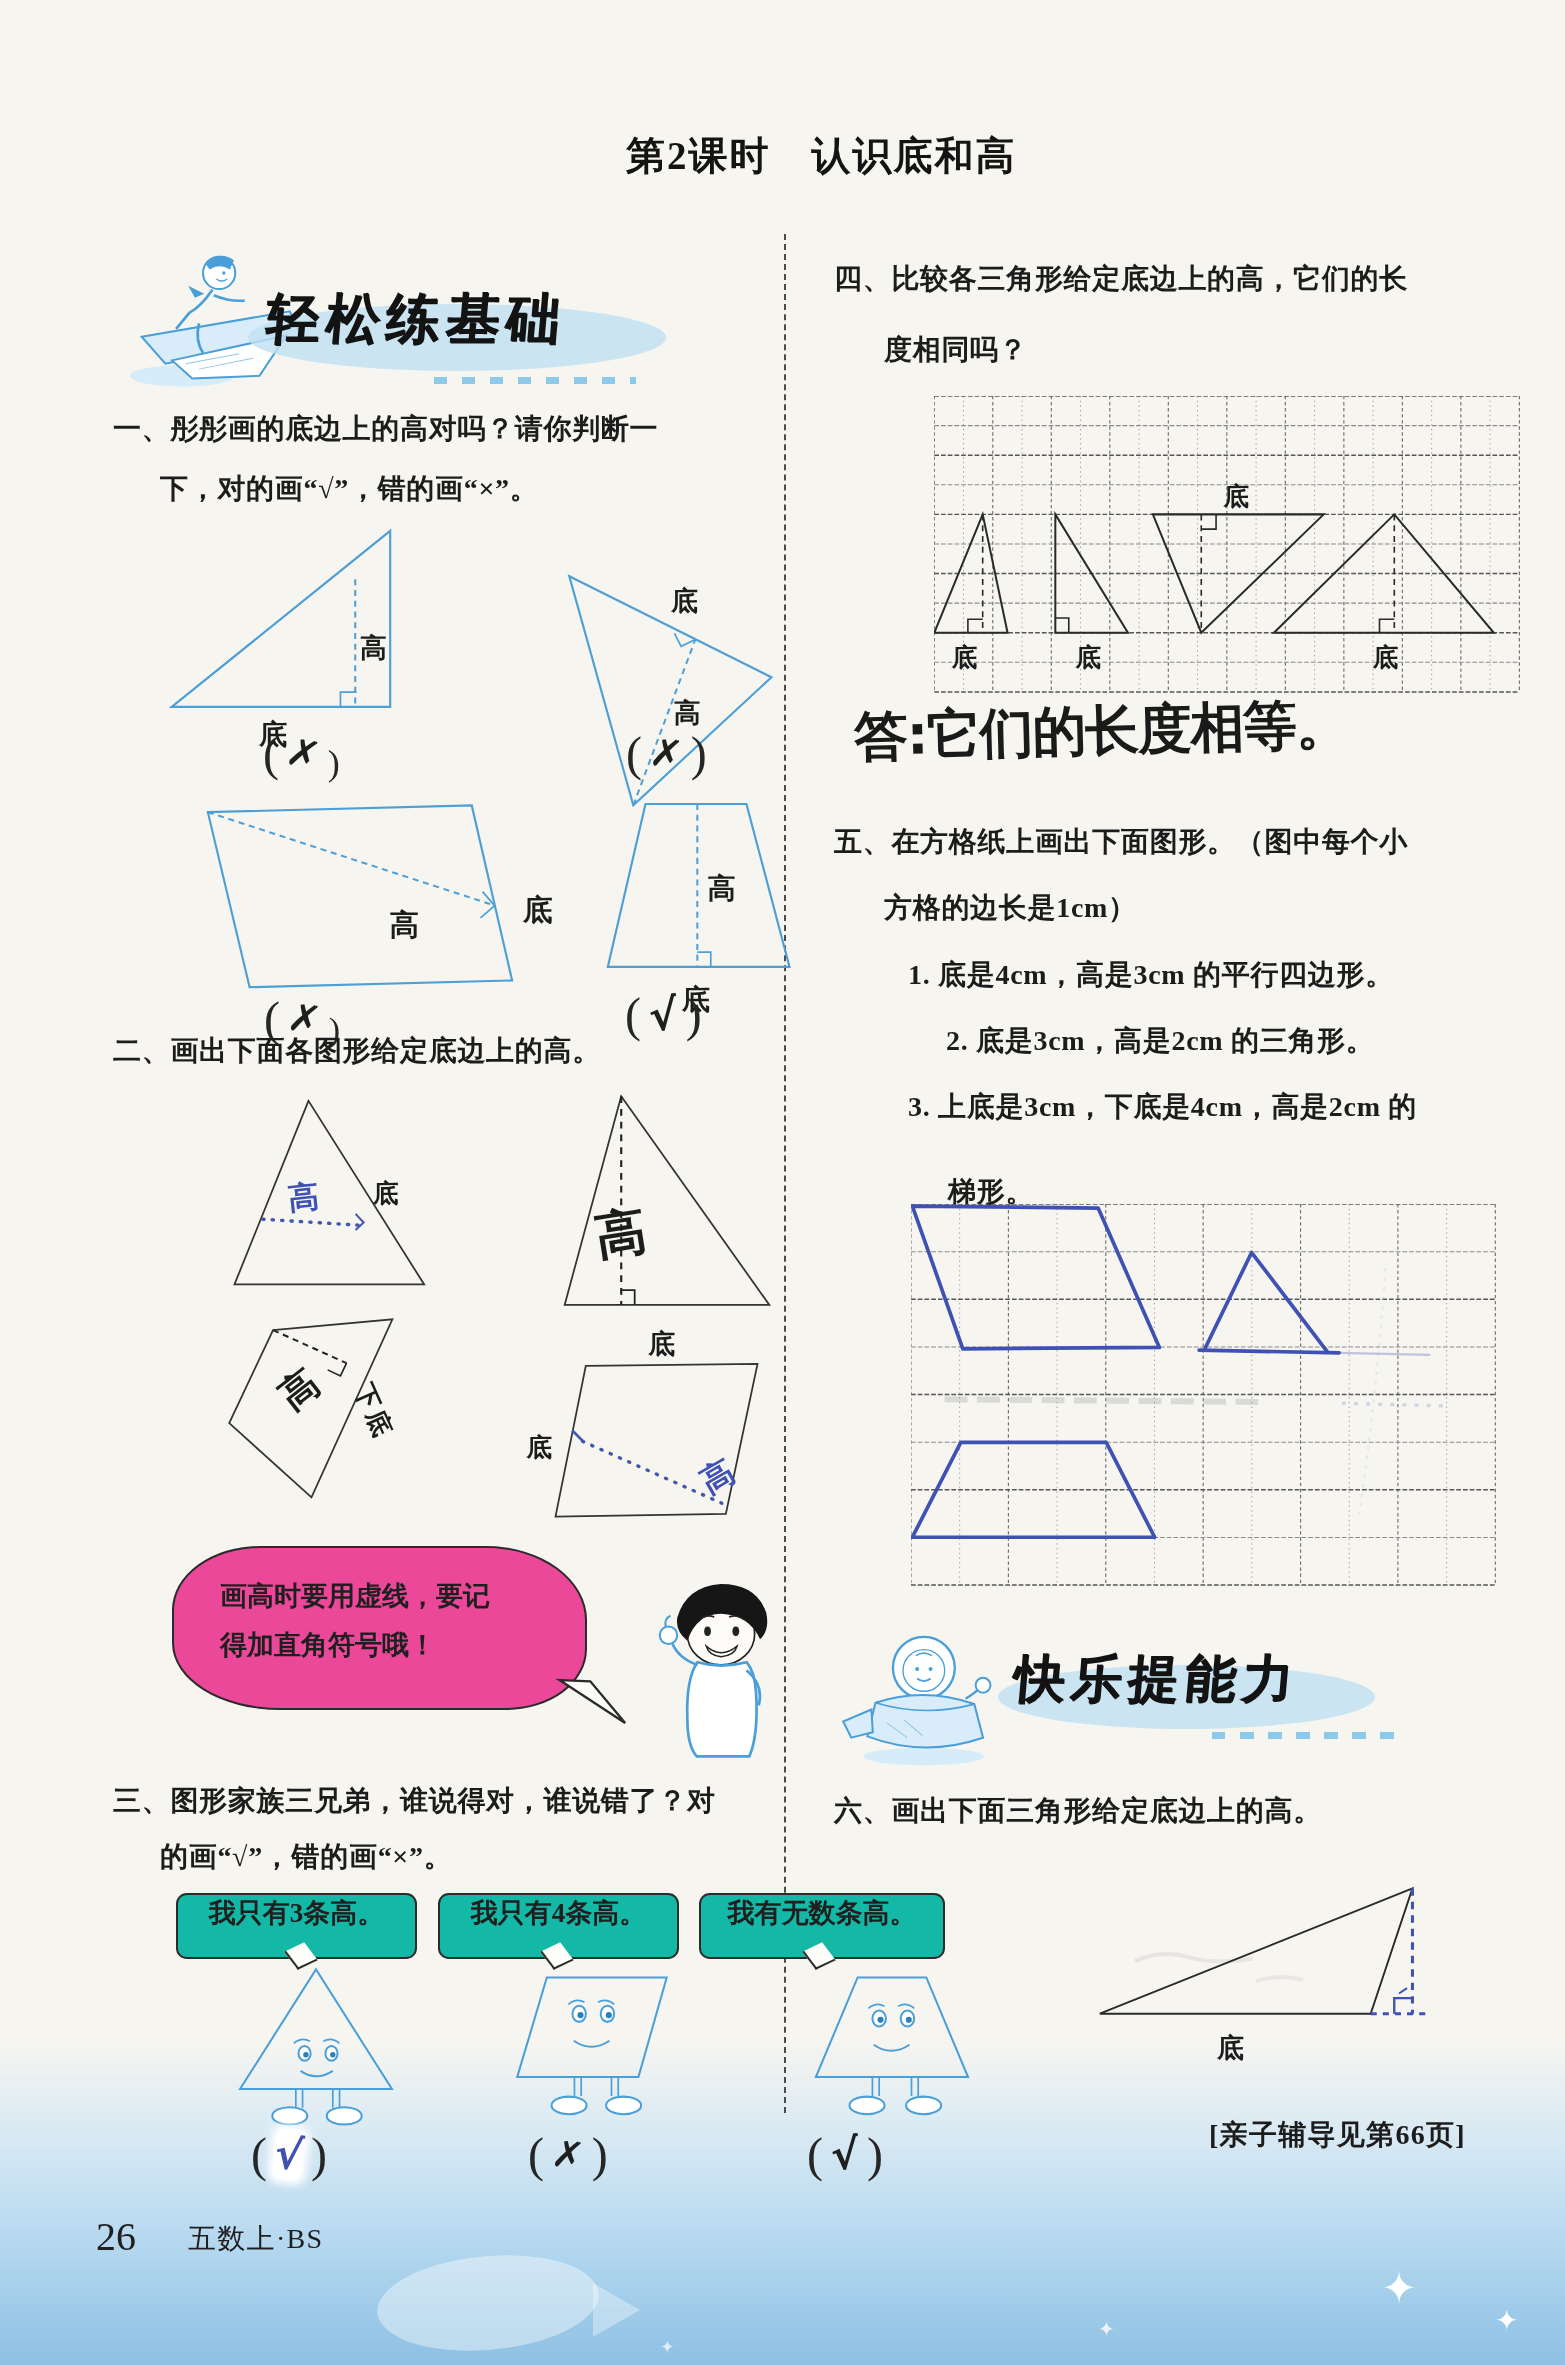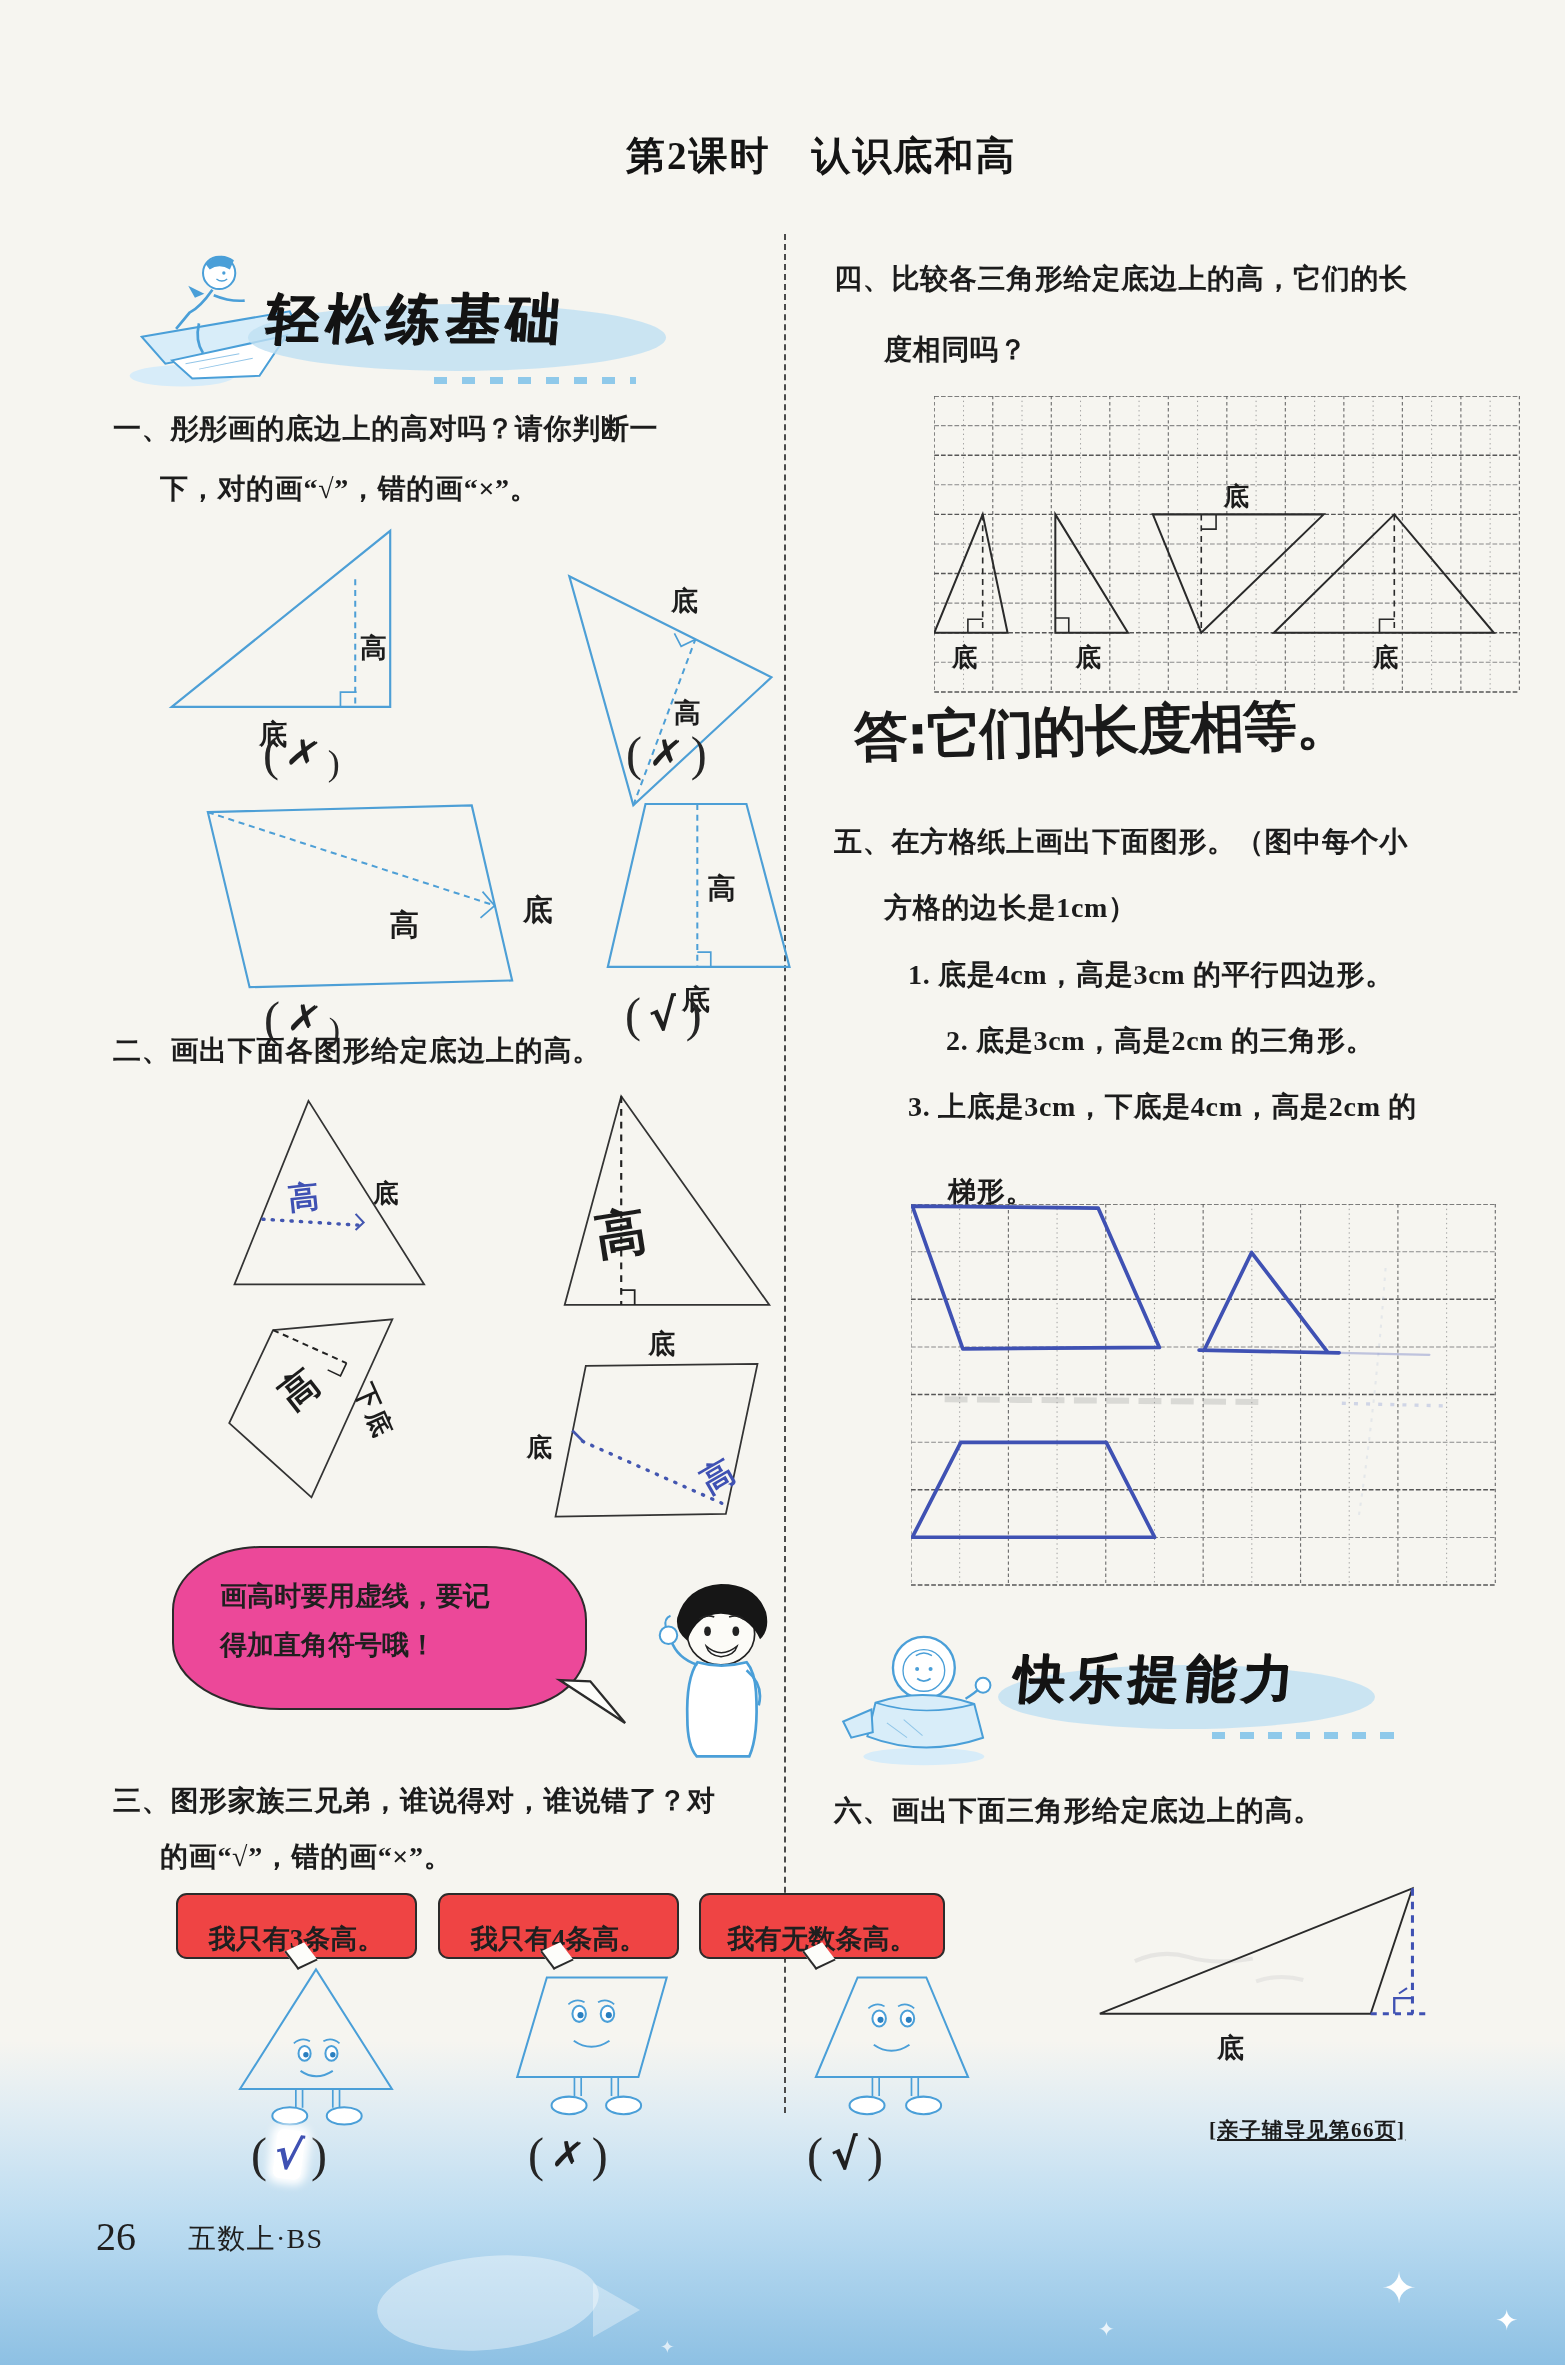--- a/index.html
+++ b/index.html
@@ -13,22 +13,22 @@
          transform:skewX(-5deg);text-shadow:1px 1px 0 #131313;}
   .halo{position:absolute;background:#bfe0f3;border-radius:50%;opacity:.8;}
   .dashes{position:absolute;height:7.4px;background:repeating-linear-gradient(90deg,#8fc9ea 0 13.5px,rgba(0,0,0,0) 13.5px 28px);}
   .divider{position:absolute;border-left:2px dashed #4b4b4b;width:0;}
   .hand{font-family:"DejaVu Sans",sans-serif;font-weight:700;color:#1a1a1a;}
   .pen{color:#3f51b3;}
   .ans{display:flex;align-items:center;gap:8px;}
   .paren{font-size:48px;font-weight:400;color:#262626;font-family:"Liberation Serif",serif;}
   .mark{display:inline-block;font-family:"DejaVu Sans",sans-serif;font-weight:700;}
   .fixpatch{background:#ffffff;border-radius:6.7px;box-shadow:0 0 8px 5.4px #ffffff;}
-  .sbub{position:absolute;height:62px;background:#ef4444;border:2.4px solid #2b2b2b;border-radius:10.8px;
-        display:flex;align-items:flex-end;justify-content:center;font-size:27px;font-weight:600;}
+  .sbub{position:absolute;height:62px;background:#14b8a6;border:2.4px solid #2b2b2b;border-radius:10.8px;
+        display:flex;align-items:flex-start;justify-content:center;font-size:27px;font-weight:600;}
   .sbtail{position:absolute;width:20px;height:20px;background:#fdfdfa;border-right:2.4px solid #2b2b2b;
         border-bottom:2.4px solid #2b2b2b;transform:rotate(65deg) skewY(-12deg);}
   .tipbub{position:absolute;background:#ec4899;border:2.4px solid #2b2b2b;
         border-radius:88px 101px 81px 108px / 64px 74px 61px 67px;}
   .tipline{position:absolute;font-size:27px;font-weight:600;white-space:nowrap;}
   .sea{position:absolute;left:0;right:0;bottom:0;
        background:linear-gradient(180deg,rgba(214,236,249,0) 0%,rgba(205,229,246,.55) 22%,#bcdcf1 55%,#a2cdea 80%,#8dc0e3 100%);}
   .star{position:absolute;color:#ffffff;font-family:"DejaVu Sans",sans-serif;}
   svg text{font-family:"Liberation Serif","DejaVu Serif",serif;font-weight:600;fill:#1c1c1c;}
   svg text.svghand{font-family:"DejaVu Sans",sans-serif;font-weight:700;fill:#1c1c1c;}
@@ -394,16 +394,16 @@
     <path d="M120,150 q40,-18 80,-6 t95,2" stroke="#c9c9c9" fill="none" stroke-width="6" class="ghost"></path>
     <path d="M300,180 q35,-12 70,-2" stroke="#cfcfcf" fill="none" stroke-width="6" class="ghost"></path>
     <polygon points="68,228 470,228 532,42" fill="none" stroke="#2a2a2a" stroke-width="2.8"></polygon>
     <line x1="532" y1="42" x2="532" y2="228" stroke="#3f51b3" stroke-width="4.5" stroke-dasharray="11,9"></line>
     <line x1="470" y1="228" x2="557" y2="228" stroke="#3f51b3" stroke-width="4.5" stroke-dasharray="9,9"></line>
     <path d="M505,228 v-23 h28" fill="none" stroke="#3f51b3" stroke-width="3.5"></path>
     <path d="M512,198 l12,-8" stroke="#3f51b3" stroke-width="3" fill="none"></path>
     <text x="242" y="292" font-size="40">底</text>
   </svg>
 
-  <div class="t q" style="left:1209px;top:2116px;font-size:21px;letter-spacing:1.3px;text-decoration:underline;">[亲子辅导见第66页]</div>
+  <div class="t q" style="left:1209px;top:2116px;font-size:28px;letter-spacing:1.3px;">[亲子辅导见第66页]</div>
 
 </div>
 
 
 </body></html>

